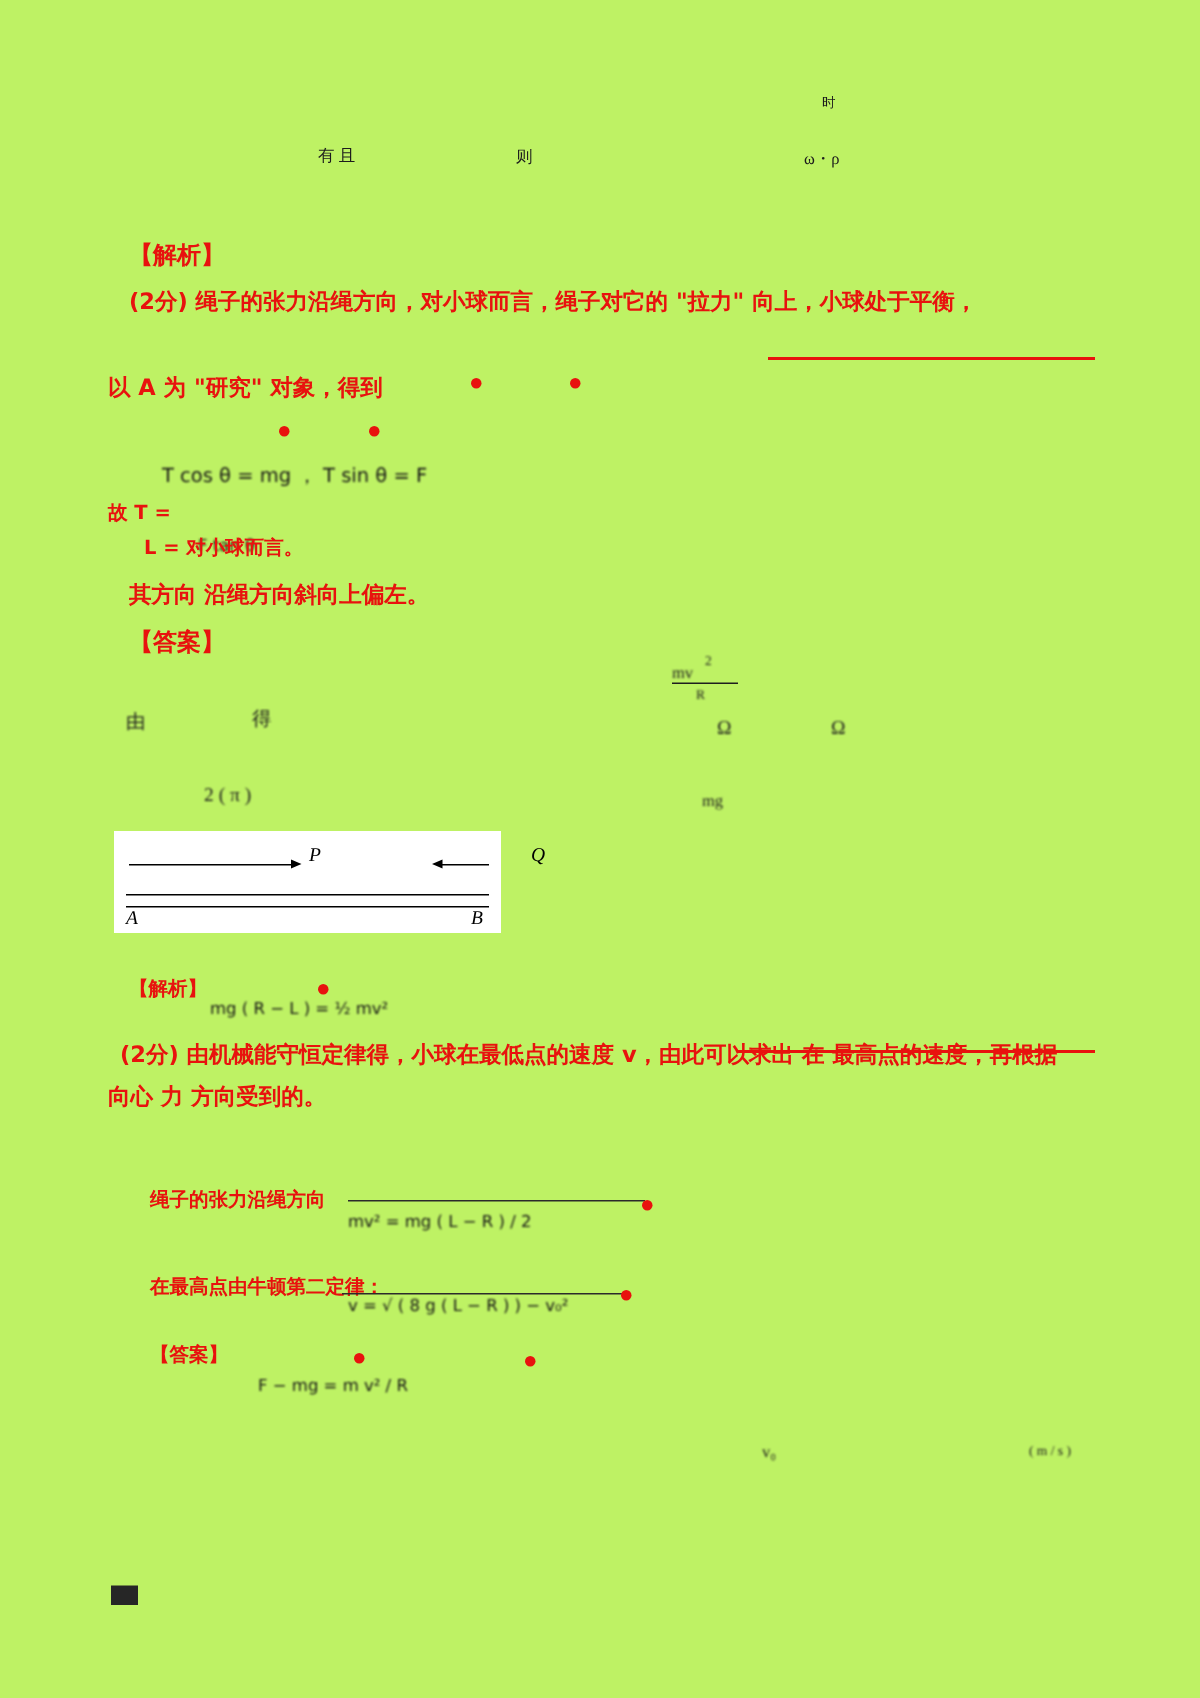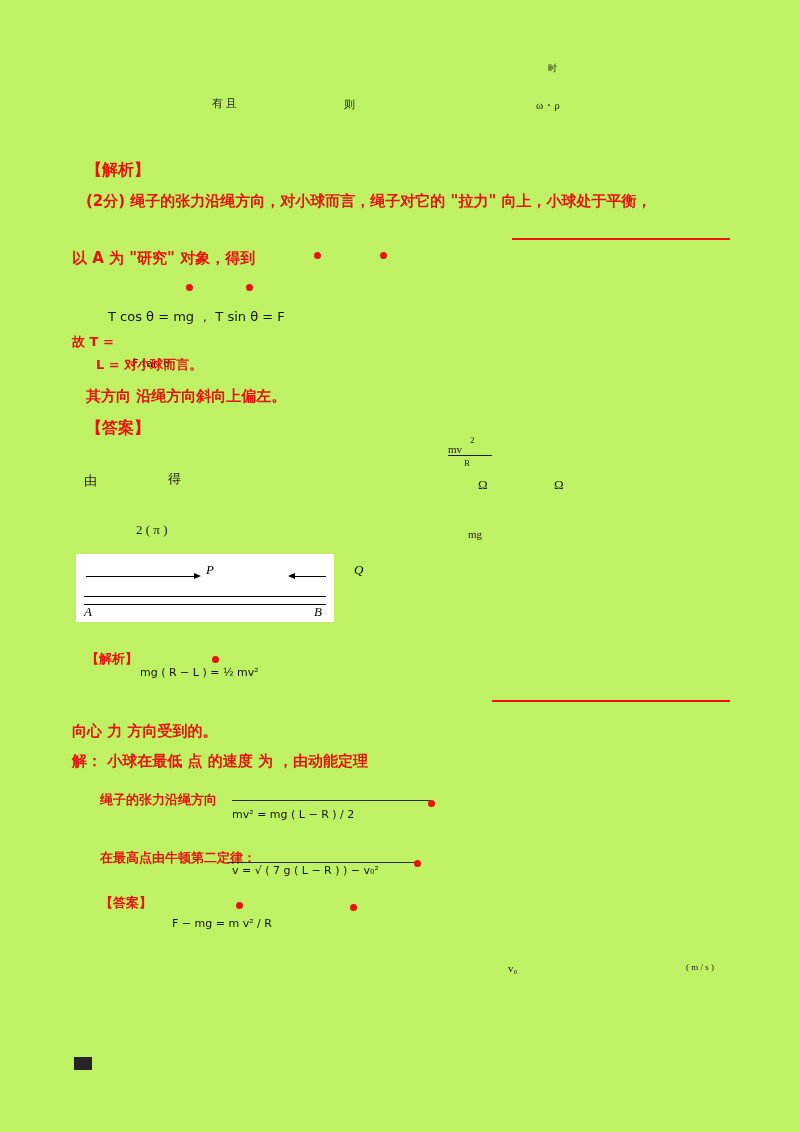--- a/index.html
+++ b/index.html
@@ -162,28 +162,28 @@
 
     <div class="rod"></div>
     <div class="lbl" style="left:8px;top:50px;">A</div>
     <div class="lbl" style="left:238px;top:50px;">B</div>
   </div>
 
   <div class="abs red md" style="left:86px;top:650px;">【解析】</div>
   <div class="abs dark sm blur" style="left:140px;top:642px;">mg ( R  −  L ) = ½ mv²</div>
   <div class="reddot" style="left:212px;top:656px;"></div>
 
+  <div class="abs red lg" style="left:80px;top:694px;">(2分) 由机械能守恒定律得，小球在最低点的速度 v，由此可以求出 在 最高点的速度，再根据</div>
   <div class="abs red lg" style="left:72px;top:722px;">向心 力 方向受到的。</div>
-  <div class="abs red lg" style="left:72px;top:752px;">解： 小球在最低 点 的速度 为    ，由动能定理</div>
 
   <div class="abs red md" style="left:100px;top:791px;">绳子的张力沿绳方向</div>
   <div class="abs dark sm blur" style="left:232px;top:784px;">mv²  =  mg ( L  −  R )   /  2</div>
 
   <div class="abs red md" style="left:100px;top:849px;">在最高点由牛顿第二定律：</div>
-  <div class="abs dark sm blur" style="left:232px;top:840px;">v  =  √ ( 7 g ( L  −  R ) )  −  v₀²</div>
+  <div class="abs dark sm blur" style="left:232px;top:840px;">v  =  √ ( 8 g ( L  −  R ) )  −  v₀²</div>
 
   <div class="abs red md" style="left:100px;top:894px;">【答案】</div>
   <div class="abs dark sm blur" style="left:172px;top:893px;">F  −  mg  =  m v²  /  R</div>
 
   <div class="abs faint sm blur" style="left:508px;top:962px;">v₀</div>
   <div class="abs faint tiny blur" style="left:686px;top:962px;">( m / s )</div>
 
   <div class="redline" style="left:512px;top:238px;width:218px;"></div>
   <div class="redline" style="left:492px;top:700px;width:238px;"></div>
   <div class="darkline" style="left:232px;top:800px;width:198px;background:#2b2b2b;"></div>

